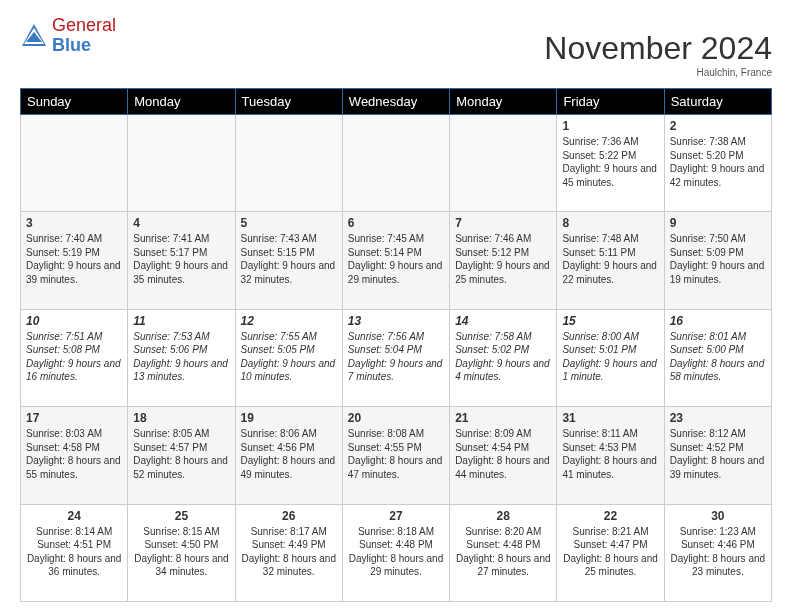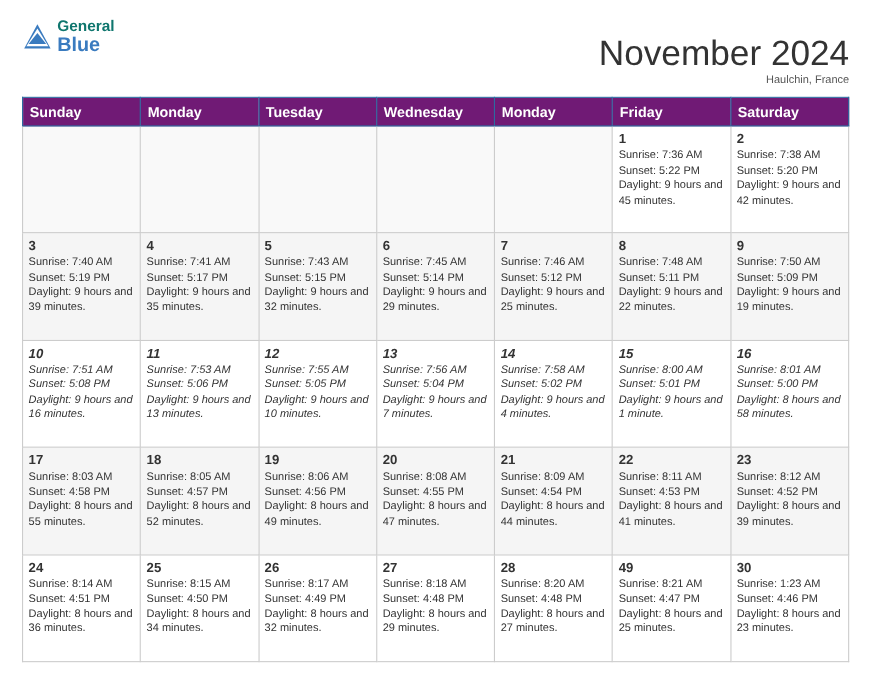--- a/index.html
+++ b/index.html
@@ -26,23 +26,23 @@
     .logo {
       display: flex;
       align-items: center;
     }
     .logo-text {
       display: flex;
       flex-direction: column;
       line-height: 1.1;
     }
     .logo-general {
-      font-size: 14px;
-      font-weight: bold;
-      color: #0f766e;
+      font-size: 18px;
+      font-weight: normal;
+      color: #b91c1c;
     }
     .logo-blue {
       font-size: 18px;
       font-weight: bold;
       color: #3a7bbf;
     }
     .logo-icon {
       width: 28px;
       height: 28px;
       margin-right: 4px;
@@ -61,24 +61,24 @@
       color: #555;
     }
     .calendar {
       flex: 1;
       border: 1px solid #ccc;
       border-collapse: collapse;
       width: 100%;
       table-layout: fixed;
     }
     .calendar th {
-      background-color: #701a75;
+      background-color: #000000;
       color: white;
       font-size: 13px;
-      font-weight: bold;
+      font-weight: normal;
       padding: 5px 6px;
       text-align: left;
       border: 1px solid #2d6aa0;
     }
     .calendar td {
       border: 1px solid #ccc;
       vertical-align: top;
       padding: 4px 5px;
       font-size: 10.5px;
       color: #333;
@@ -107,21 +107,21 @@
     }
     
     .row1 td { background: #fff; }
     
     .row2 td { background: #f5f5f5; }
     
     .row3 td { background: #fff; font-style: italic; }
     
     .row4 td { background: #f5f5f5; }
     
-    .row5 td { background: #fff; }
+    .row5 td { background: #fff; text-align: center; }
     td.empty { background: #f9f9f9 !important; }
   </style>
 </head>
 <body>
 
 <div class="page">
   <div class="header">
     <div class="logo">
       <svg class="logo-icon" viewBox="0 0 28 28" xmlns="http://www.w3.org/2000/svg">
         <polygon points="14,2 26,24 2,24" fill="#3a7bbf"></polygon>
@@ -284,21 +284,21 @@
 Sunset: 4:55 PM
 Daylight: 8 hours and 47 minutes.</div>
           </td>
           <td>
             <span class="day-number">21</span>
             <div class="day-info">Sunrise: 8:09 AM
 Sunset: 4:54 PM
 Daylight: 8 hours and 44 minutes.</div>
           </td>
           <td>
-            <span class="day-number">22</span>
+            <span class="day-number">31</span>
             <div class="day-info">Sunrise: 8:11 AM
 Sunset: 4:53 PM
 Daylight: 8 hours and 41 minutes.</div>
           </td>
           <td>
             <span class="day-number">23</span>
             <div class="day-info">Sunrise: 8:12 AM
 Sunset: 4:52 PM
 Daylight: 8 hours and 39 minutes.</div>
           </td>
@@ -328,21 +328,21 @@
 Sunset: 4:48 PM
 Daylight: 8 hours and 29 minutes.</div>
           </td>
           <td>
             <span class="day-number">28</span>
             <div class="day-info">Sunrise: 8:20 AM
 Sunset: 4:48 PM
 Daylight: 8 hours and 27 minutes.</div>
           </td>
           <td>
-            <span class="day-number">49</span>
+            <span class="day-number">22</span>
             <div class="day-info">Sunrise: 8:21 AM
 Sunset: 4:47 PM
 Daylight: 8 hours and 25 minutes.</div>
           </td>
           <td>
             <span class="day-number">30</span>
             <div class="day-info">Sunrise: 1:23 AM
 Sunset: 4:46 PM
 Daylight: 8 hours and 23 minutes.</div>
           </td>

